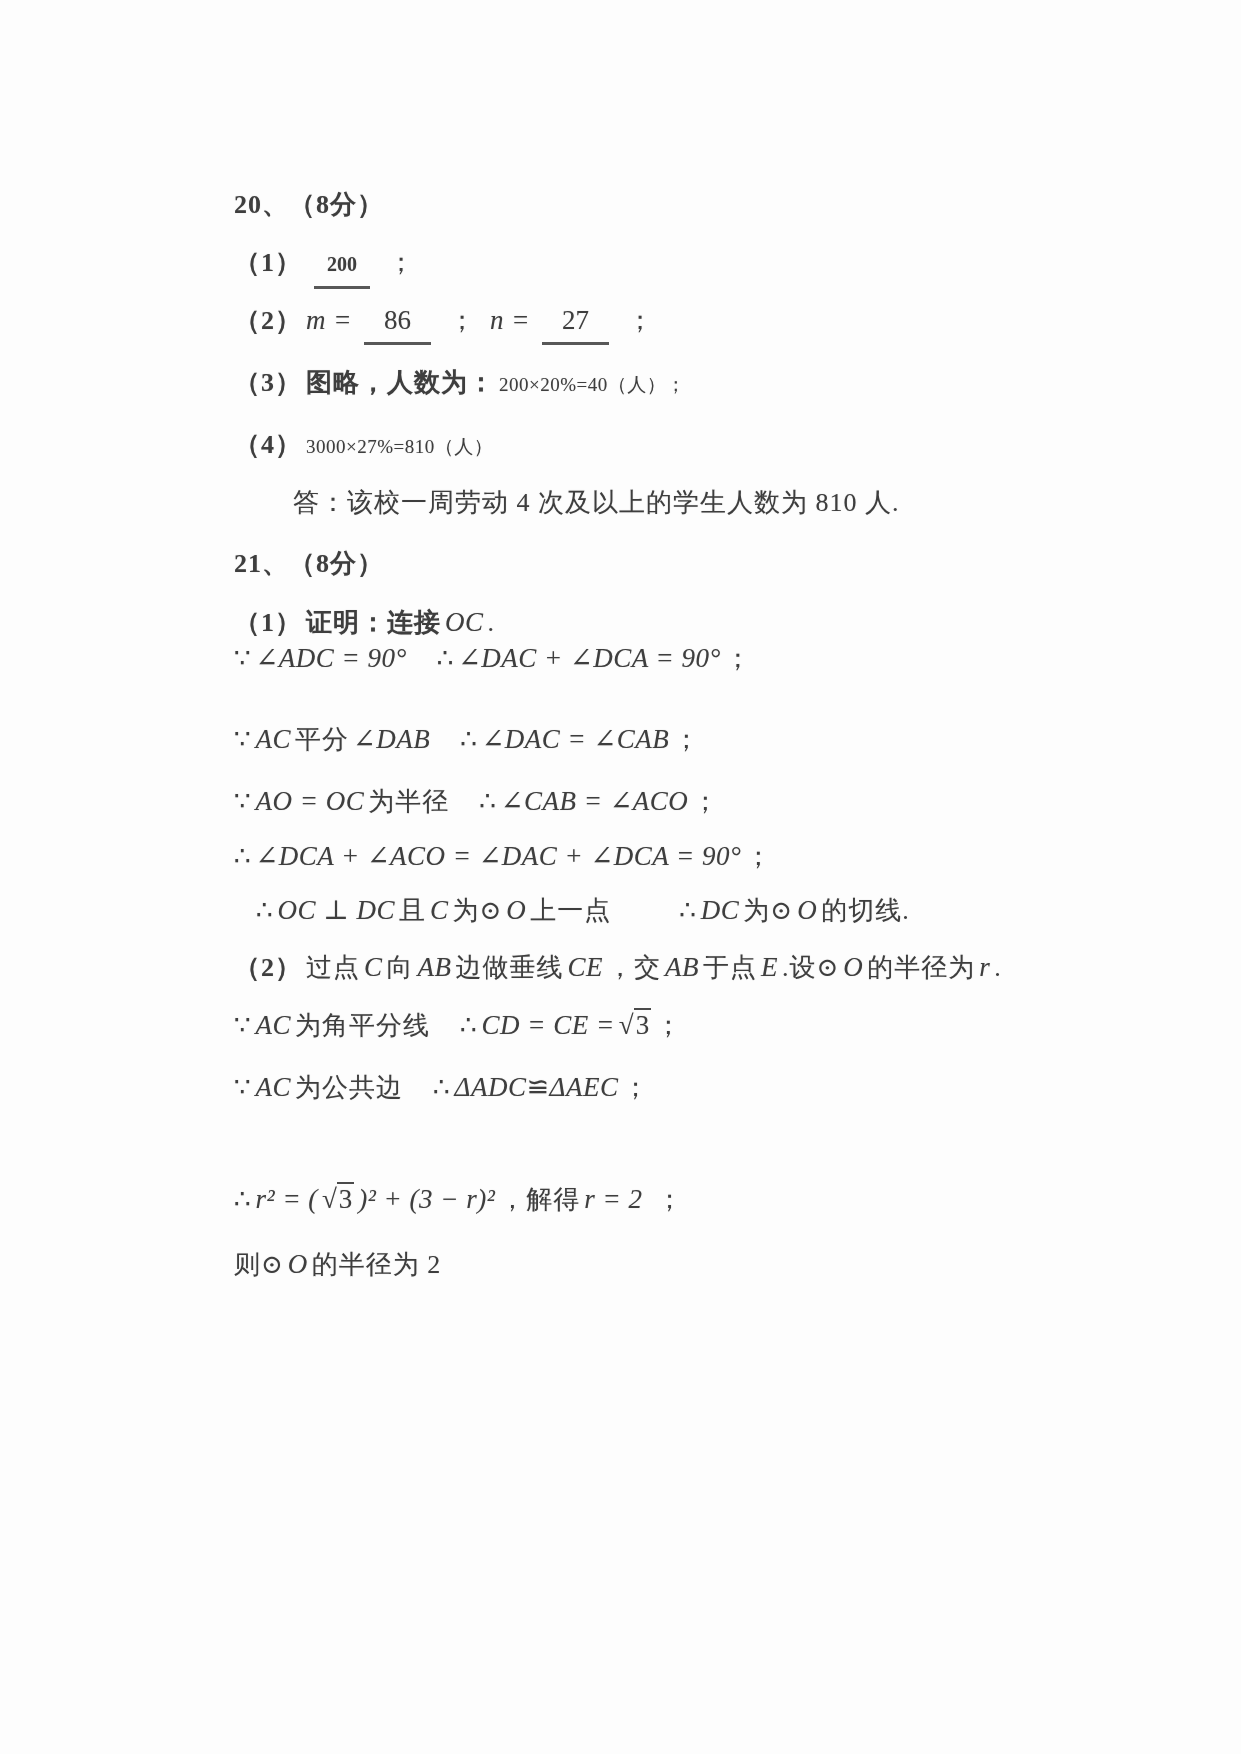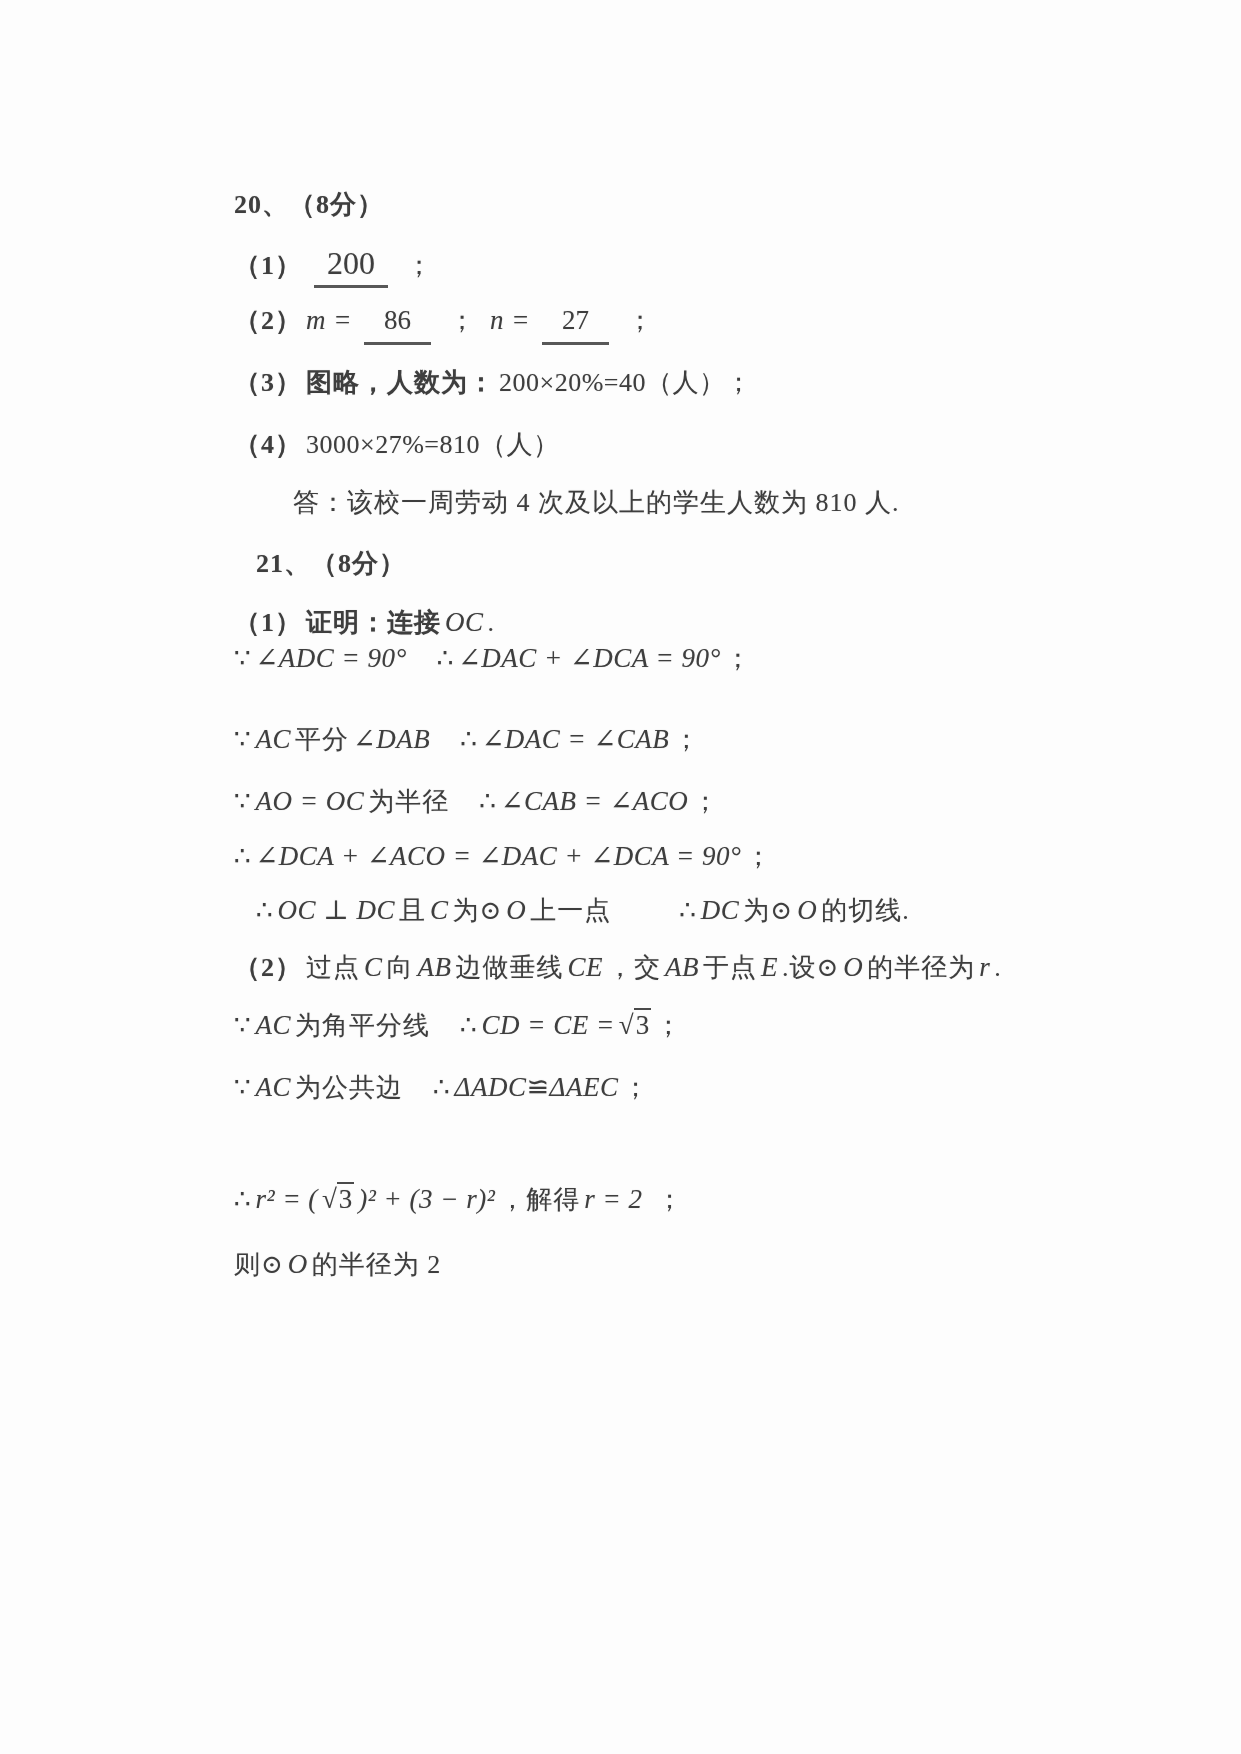--- a/index.html
+++ b/index.html
@@ -19,46 +19,46 @@
     white-space: nowrap;
     font-size: 26px;
     line-height: 34px;
   }
   .seg { margin-right: 4px; }
   
   .h  { font-weight: bold; letter-spacing: 1px; }
   .c  { font-style: normal; letter-spacing: 1px; }
   .cb { font-style: normal; font-weight: bold; letter-spacing: 1px; }
   .m  { font-style: italic; font-size: 27px; letter-spacing: 0.5px; }
-  .mu { font-style: normal; font-size: 26px; letter-spacing: 0.5px; }
+  .mu { font-style: normal; font-size: 19px; letter-spacing: 0.5px; }
   .sep  { margin-left: 26px; }
   .gap2 { margin-left: 64px; }
   .sp   { margin-left: 10px; }
   .blank {
     display: inline-block;
     border-bottom: 3px solid #585858;
     padding: 0 20px 5px 20px;
     margin: 0 8px;
     font-size: 27px;
     text-align: center;
   }
-  .blank.b { font-weight: normal; font-size: 32px; padding: 0 13px 5px 13px; text-align: right; }
+  .blank.b { font-weight: bold; font-size: 20px; padding: 0 13px 5px 13px; text-align: right; }
   .indent { left: 293px; }
   
   .q { white-space: nowrap; font-style: normal; font-size: 27px; }
   .q .radical { font-style: normal; }
   .q .radicand { border-top: 2px solid #4a4a4a; padding: 0 2px; font-style: normal; }
   
   .y1  { top: 188px; }
   .y2  { top: 246px; }
   .y3  { top: 303px; }
   .y4  { top: 366px; }
   .y5  { top: 428px; }
   .y6  { top: 486px; }
-  .y7  { top: 547px; margin-left: 22px; }
+  .y7  { top: 547px; }
   .y8  { top: 605px; }
   .y9  { top: 641px; }
   .y10 { top: 722px; }
   .y11 { top: 784px; }
   .y12 { top: 839px; }
   .y13 { top: 893px; margin-left: 22px; }
   .y14 { top: 950px; }
   .y15 { top: 1008px; }
   .y16 { top: 1070px; }
   .y17 { top: 1128px; }

